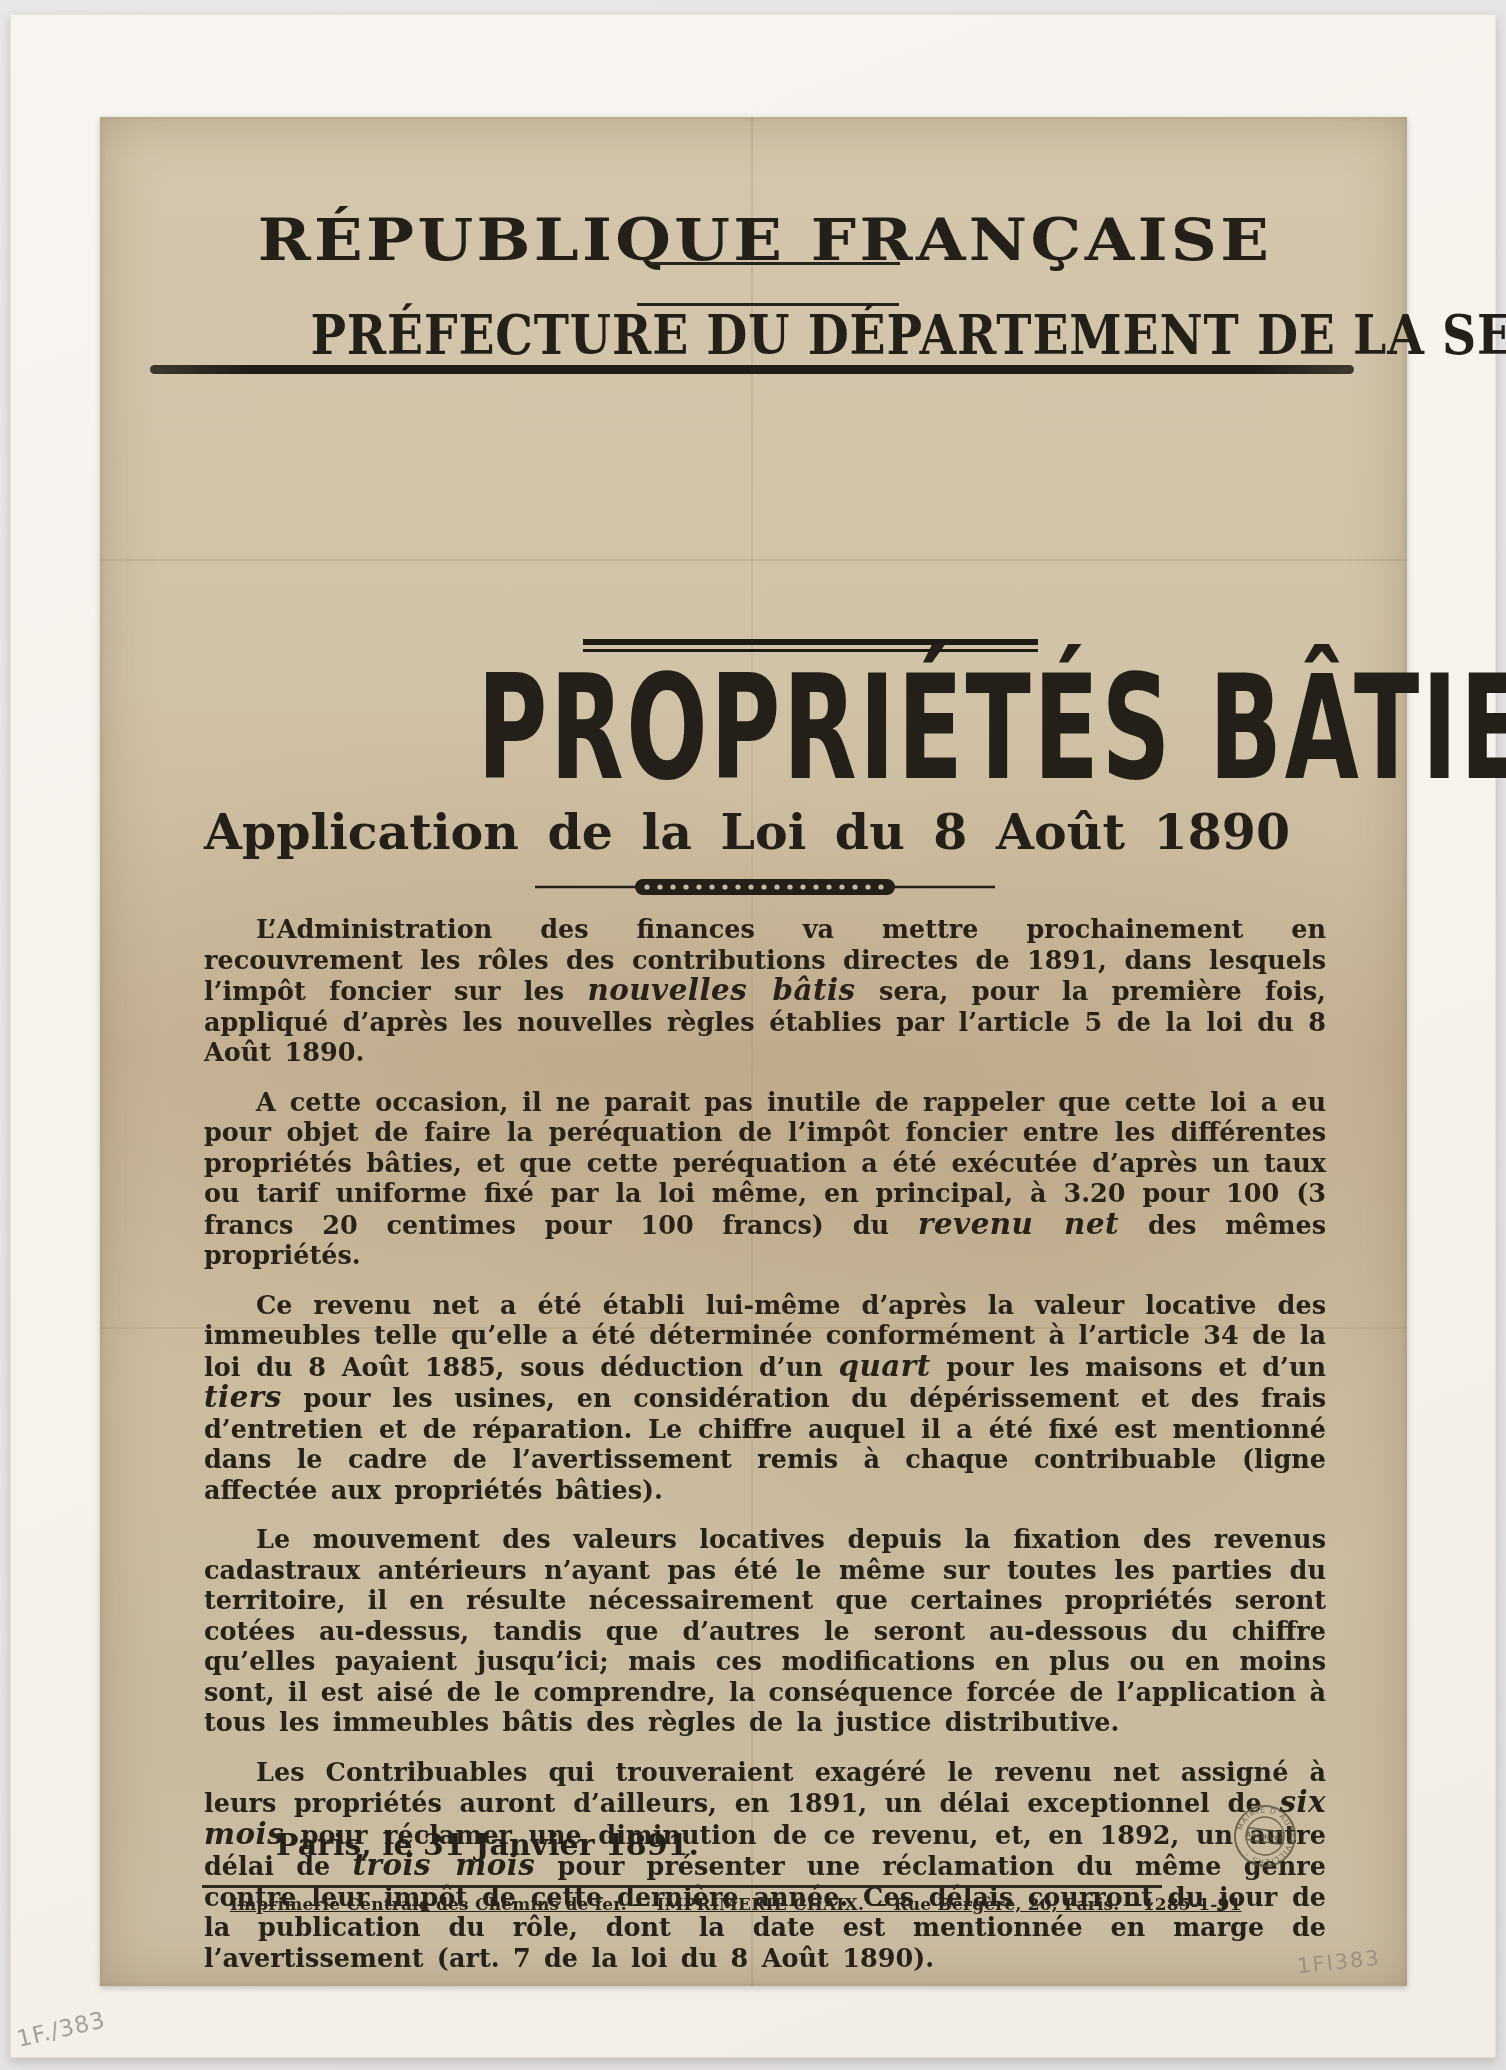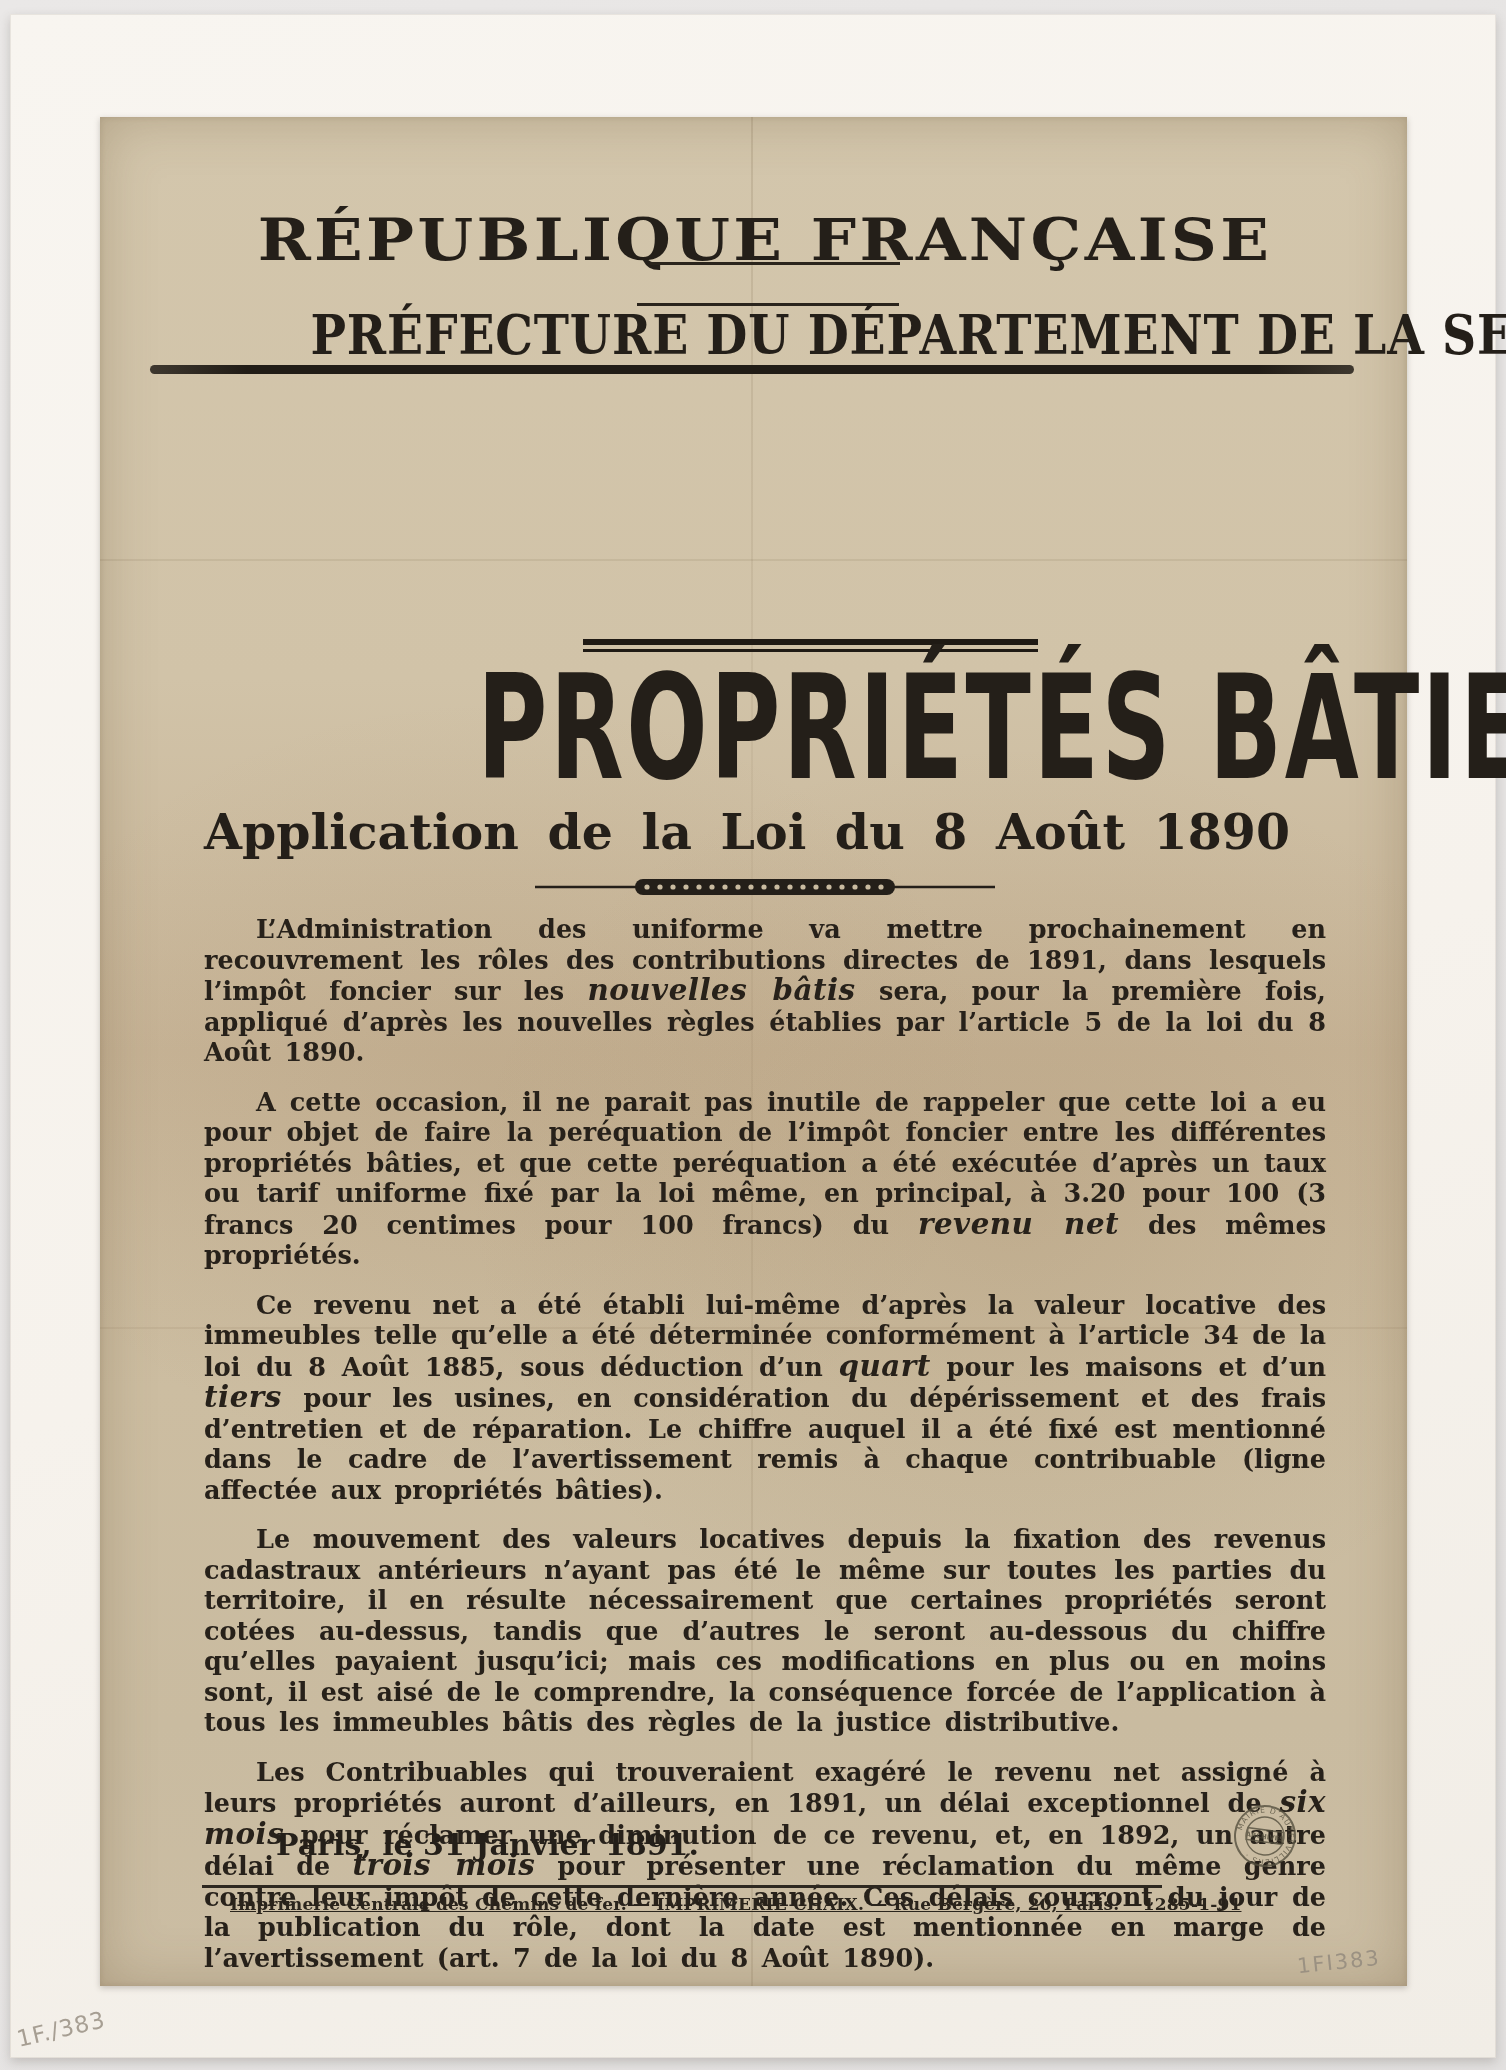--- a/index.html
+++ b/index.html
@@ -137,21 +137,21 @@
             <circle cx="294" cy="13" r="2.6"></circle>
           <circle cx="307" cy="13" r="2.6"></circle>
             <circle cx="320" cy="13" r="2.6"></circle>
             <circle cx="333" cy="13" r="2.6"></circle>
           <circle cx="346" cy="13" r="2.6"></circle>
         </g>
       </svg>
     </div>
 
     <div class="body-text">
-        <p class="para"><span>L’Administration des uniforme va mettre prochainement en recouvrement les rôles des contributions directes de 1891, dans lesquels l’impôt foncier sur les </span><span class="em-script">nouvelles bâtis</span><span> sera, pour la première fois, appliqué d’après les nouvelles règles établies par l’article 5 de la loi du 8 Août 1890.</span></p>
+        <p class="para"><span>L’Administration des finances va mettre prochainement en recouvrement les rôles des contributions directes de 1891, dans lesquels l’impôt foncier sur les </span><span class="em-script">nouvelles bâtis</span><span> sera, pour la première fois, appliqué d’après les nouvelles règles établies par l’article 5 de la loi du 8 Août 1890.</span></p>
         <p class="para"><span>A cette occasion, il ne parait pas inutile de rappeler que cette loi a eu pour objet de faire la peréquation de l’impôt foncier entre les différentes propriétés bâties, et que cette peréquation a été exécutée d’après un taux ou tarif uniforme fixé par la loi même, en principal, à 3.20 pour 100 (3 francs 20 centimes pour 100 francs) du </span><span class="em-script">revenu net</span><span> des mêmes propriétés.</span></p>
         <p class="para"><span>Ce revenu net a été établi lui-même d’après la valeur locative des immeubles telle qu’elle a été déterminée conformément à l’article 34 de la loi du 8 Août 1885, sous déduction d’un </span><span class="em-script">quart</span><span> pour les maisons et d’un </span><span class="em-script">tiers</span><span> pour les usines, en considération du dépérissement et des frais d’entretien et de réparation. Le chiffre auquel il a été fixé est mentionné dans le cadre de l’avertissement remis à chaque contribuable (ligne affectée aux propriétés bâties).</span></p>
         <p class="para"><span>Le mouvement des valeurs locatives depuis la fixation des revenus cadastraux antérieurs n’ayant pas été le même sur toutes les parties du territoire, il en résulte nécessairement que certaines propriétés seront cotées au-dessus, tandis que d’autres le seront au-dessous du chiffre qu’elles payaient jusqu’ici; mais ces modifications en plus ou en moins sont, il est aisé de le comprendre, la conséquence forcée de l’application à tous les immeubles bâtis des règles de la justice distributive.</span></p>
         <p class="para"><span>Les Contribuables qui trouveraient exagéré le revenu net assigné à leurs propriétés auront d’ailleurs, en 1891, un délai exceptionnel de </span><span class="em-script">six mois</span><span> pour réclamer une diminution de ce revenu, et, en 1892, un autre délai de </span><span class="em-script">trois mois</span><span> pour présenter une réclamation du même genre contre leur impôt de cette dernière année. Ces délais courront du jour de la publication du rôle, dont la date est mentionnée en marge de l’avertissement (art. 7 de la loi du 8 Août 1890).</span></p>
       </div>
 
     <div class="dateline">Paris, le 31 Janvier 1891.</div>
 
     <div class="rule footer-rule"></div>
 

